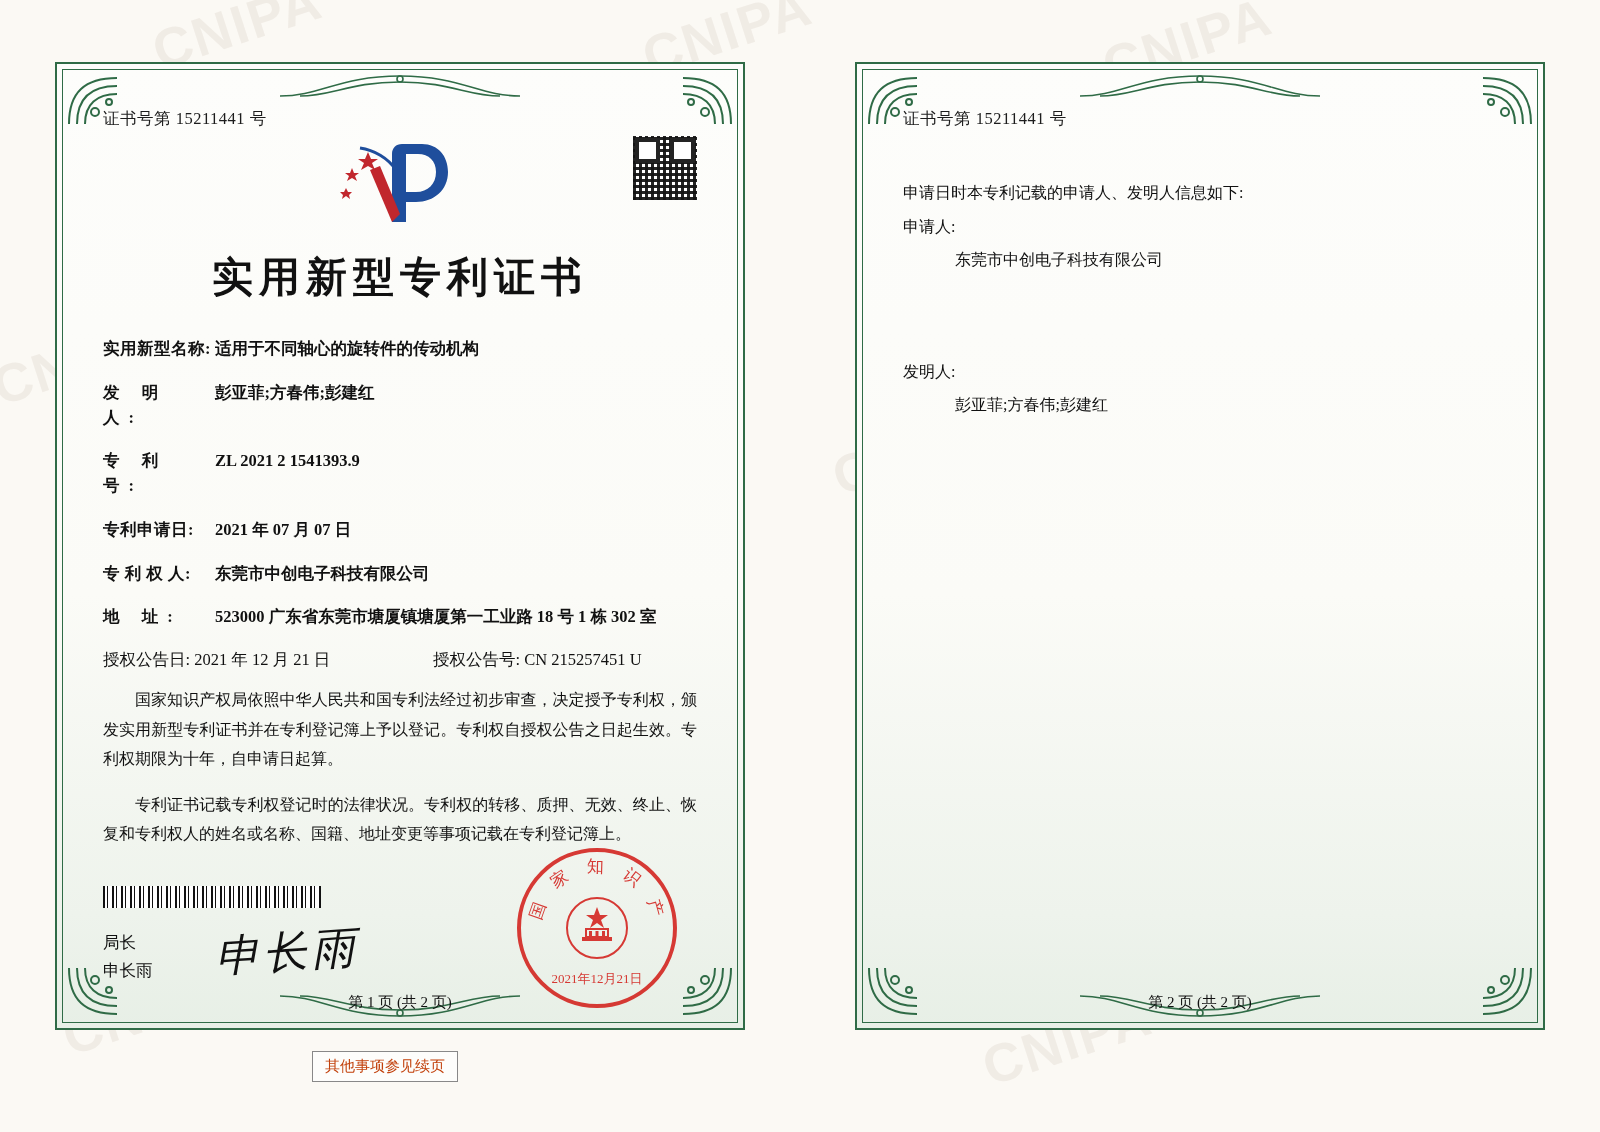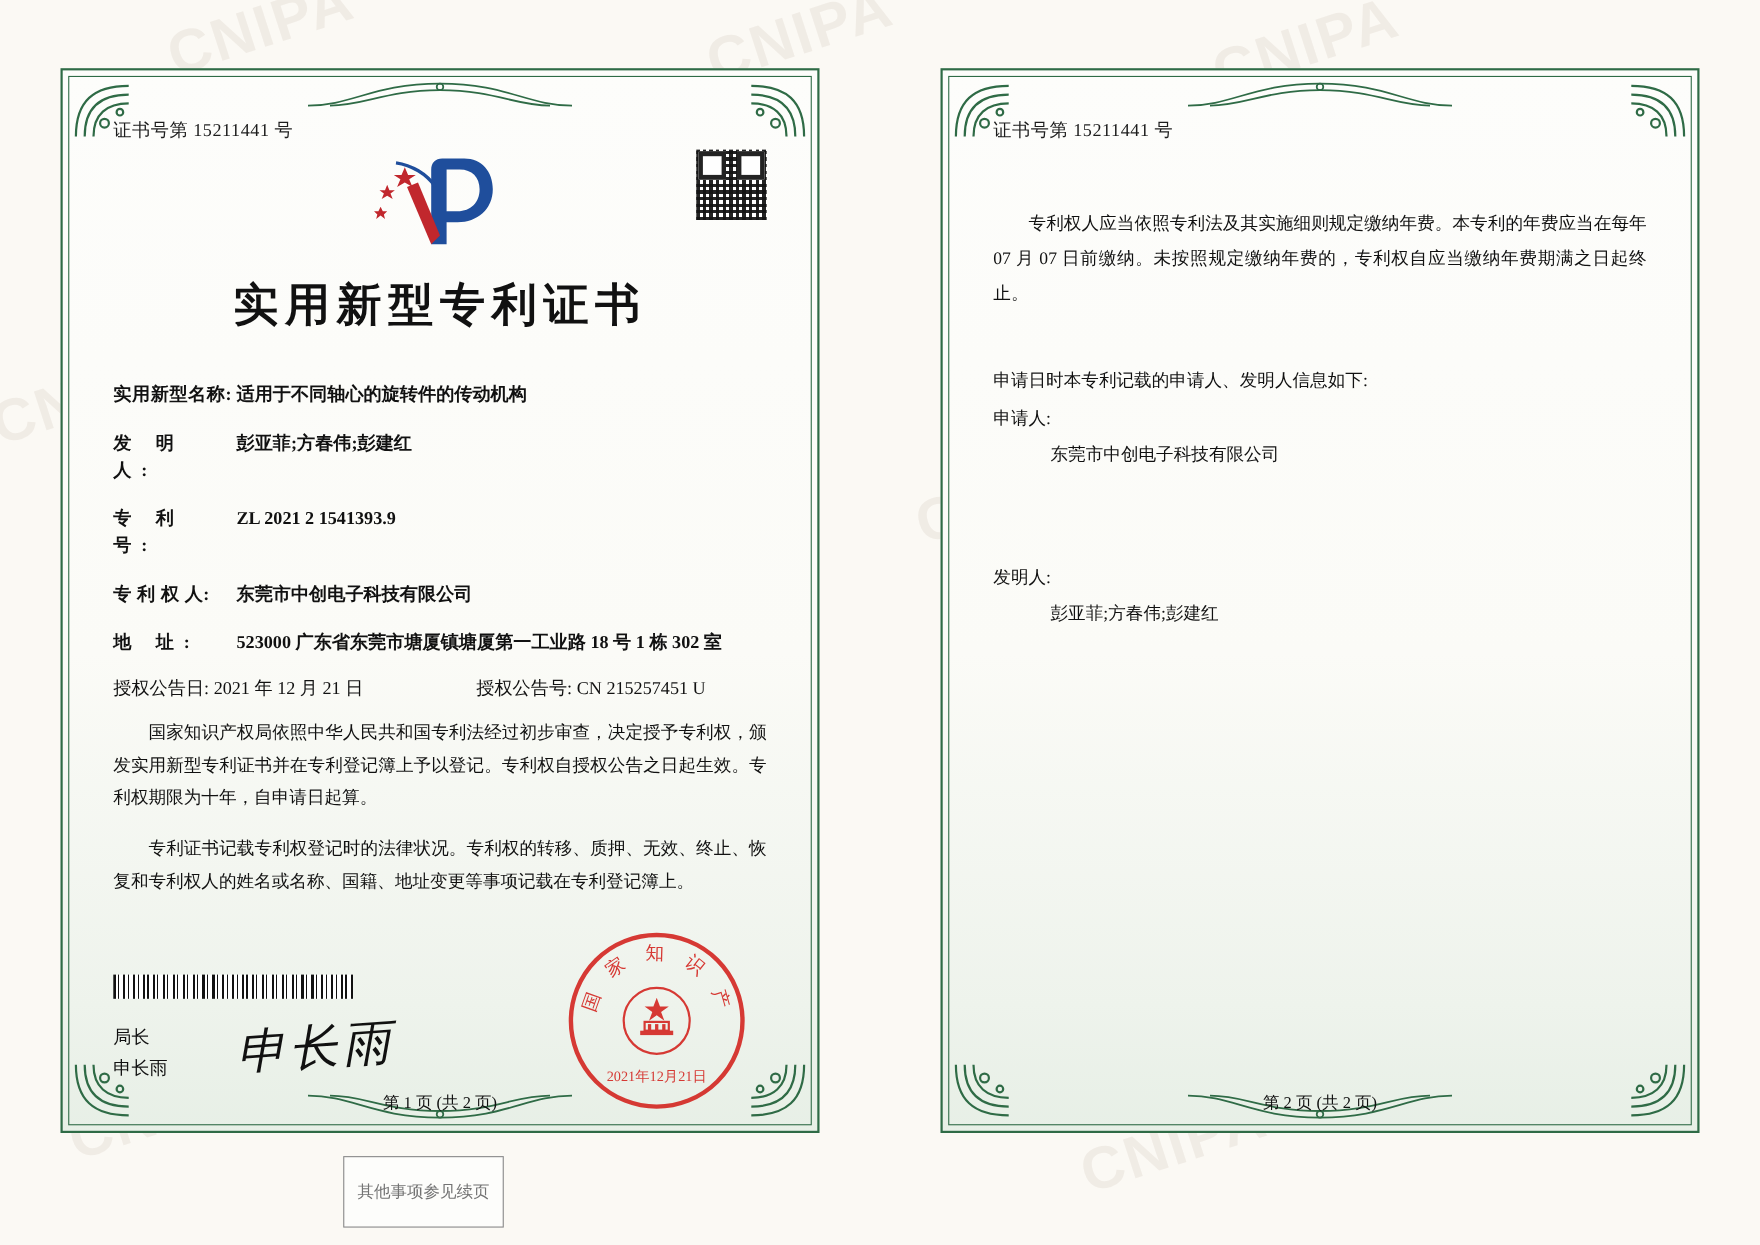--- a/index.html
+++ b/index.html
@@ -104,21 +104,21 @@
   }
   .qr-inner::before{left:2px;top:2px;}
   .qr-inner::after{right:2px;top:2px;}
 
   .title{
     text-align:center;
     font-size:41px;
     font-weight:bold;
     letter-spacing:6px;
     color:#111;
-    margin:2px 0 42px 0;
+    margin:2px 0 32px 0;
     font-family:"Liberation Serif", serif;
   }
 
   .field{
     display:flex;
     font-size:16.5px;
     color:#111;
     margin-bottom:19px;
     line-height:1.5;
     font-weight:bold;
@@ -215,22 +215,22 @@
   }
   .p2-block{margin-top:46px;font-size:16px;line-height:2.1;color:#111;}
   .p2-block .lvl1{margin-left:0;}
   .p2-block .lvl2{margin-left:52px;}
   .p2-inv{margin-top:78px;font-size:16px;line-height:2.1;color:#111;}
 
   .footnote{
     position:absolute;
     left:312px;top:1051px;
     border:1px solid #888;
-    padding:22px 12px;
-    font-size:15px;color:#737373;
+    padding:5px 12px;
+    font-size:15px;color:#c2410c;
     background:rgba(255,255,255,.6);
     z-index:5;
   }
 </style>
 </head>
 <body>
 
 <div class="watermark-layer">
   <div class="wm" style="left:150px;top:-6px;font-size:54px;transform:rotate(-18deg);">CNIPA</div>
   <div class="wm" style="left:640px;top:0px;font-size:54px;transform:rotate(-18deg);">CNIPA</div>
@@ -340,20 +340,24 @@
         <div class="f-label">实用新型名称:</div>
         <div class="f-value">适用于不同轴心的旋转件的传动机构</div>
       </div>
       <div class="field">
         <div class="f-label sp">发 明 人:</div>
         <div class="f-value">彭亚菲;方春伟;彭建红</div>
       </div>
       <div class="field">
         <div class="f-label sp">专 利 号:</div>
         <div class="f-value">ZL 2021 2 1541393.9</div>
+      </div>
+      <div class="field">
+        <div class="f-label">专利申请日:</div>
+        <div class="f-value">2021 年 07 月 07 日</div>
       </div>
       <div class="field">
         <div class="f-label">专 利 权 人:</div>
         <div class="f-value">东莞市中创电子科技有限公司</div>
       </div>
       <div class="field">
         <div class="f-label sp">地 址:</div>
         <div class="f-value">523000 广东省东莞市塘厦镇塘厦第一工业路 18 号 1 栋 302 室</div>
       </div>
 
@@ -470,21 +474,20 @@
         <path d="M20 26 C52 26 70 12 120 12 C170 12 188 26 220 26"></path>
         <circle cx="120" cy="9" r="3"></circle>
       </g>
         </svg>
     </div>
 
     <div class="page-body">
       <div class="cert-no">证书号第 15211441 号</div>
 
 
-      <div class="p2-para">专利权人应当依照专利法及其实施细则规定缴纳年费。本专利的年费应当在每年 07 月 07 日前缴纳。未按照规定缴纳年费的，专利权自应当缴纳年费期满之日起终止。</div>
 
       <div class="p2-block">
         <div class="lvl1">申请日时本专利记载的申请人、发明人信息如下:</div>
         <div class="lvl1">申请人:</div>
         <div class="lvl2">东莞市中创电子科技有限公司</div>
       </div>
 
       <div class="p2-inv">
         <div class="lvl1">发明人:</div>
         <div class="lvl2" style="margin-left:52px;">彭亚菲;方春伟;彭建红</div>

